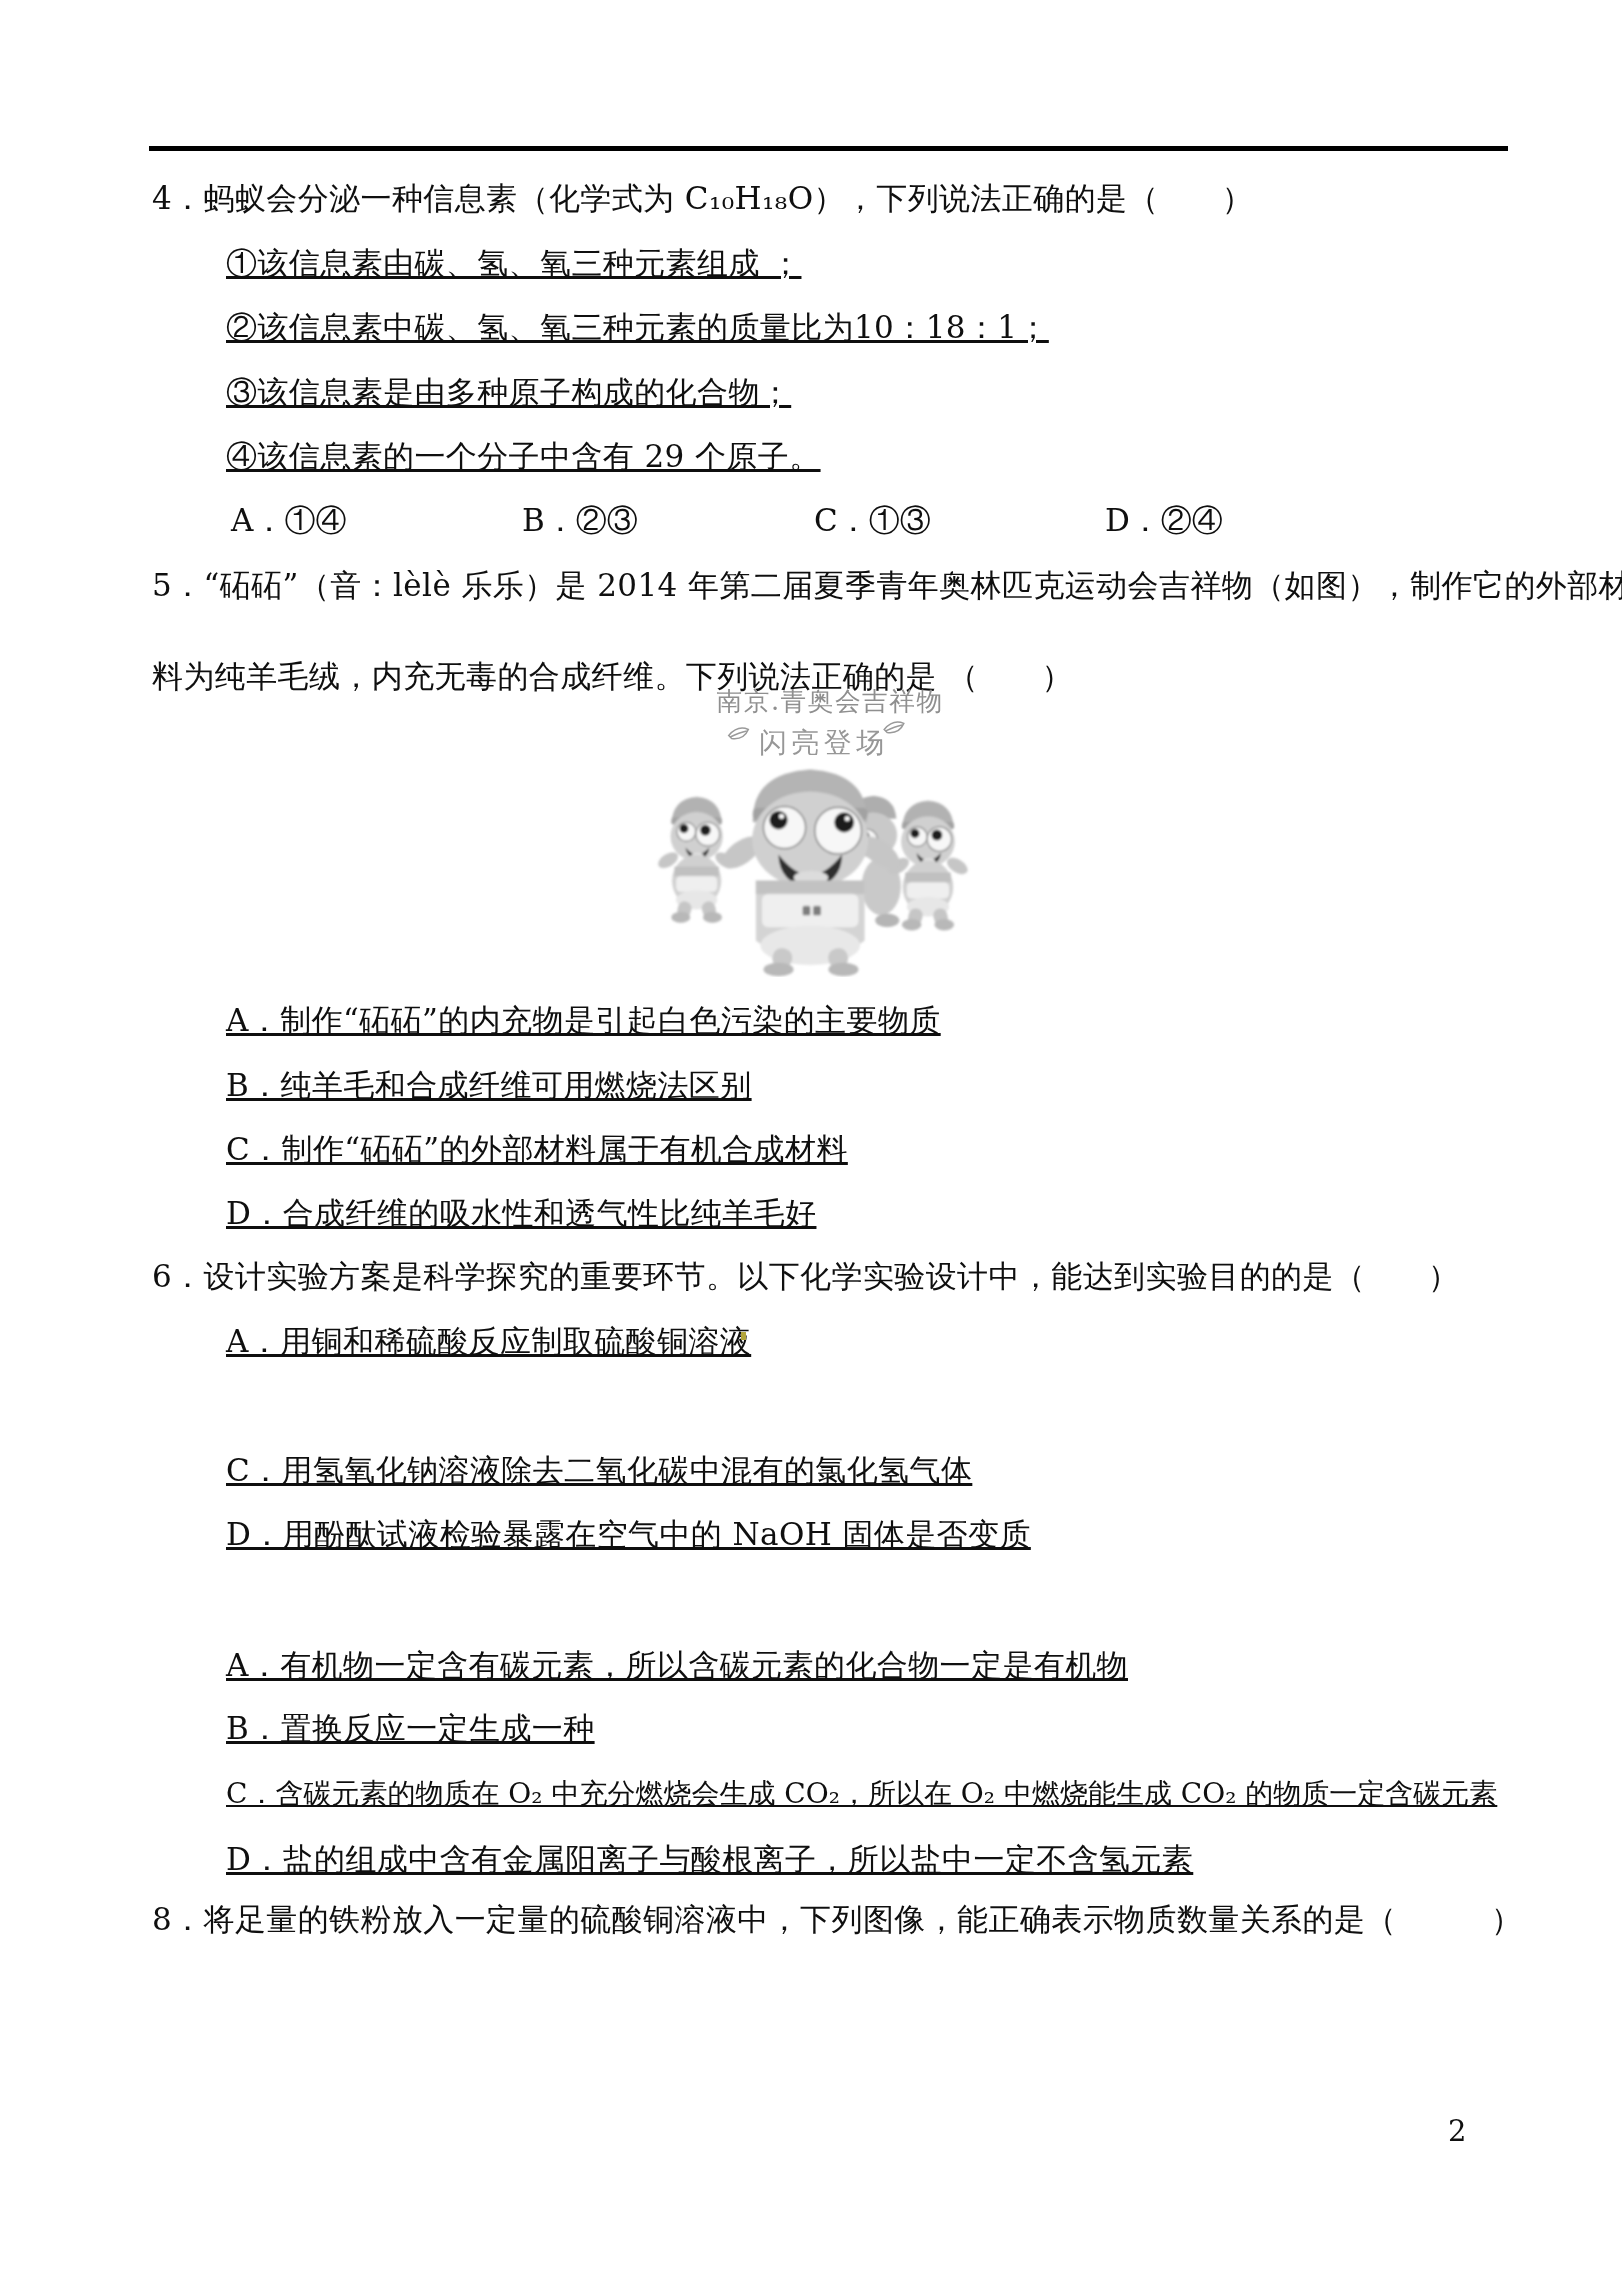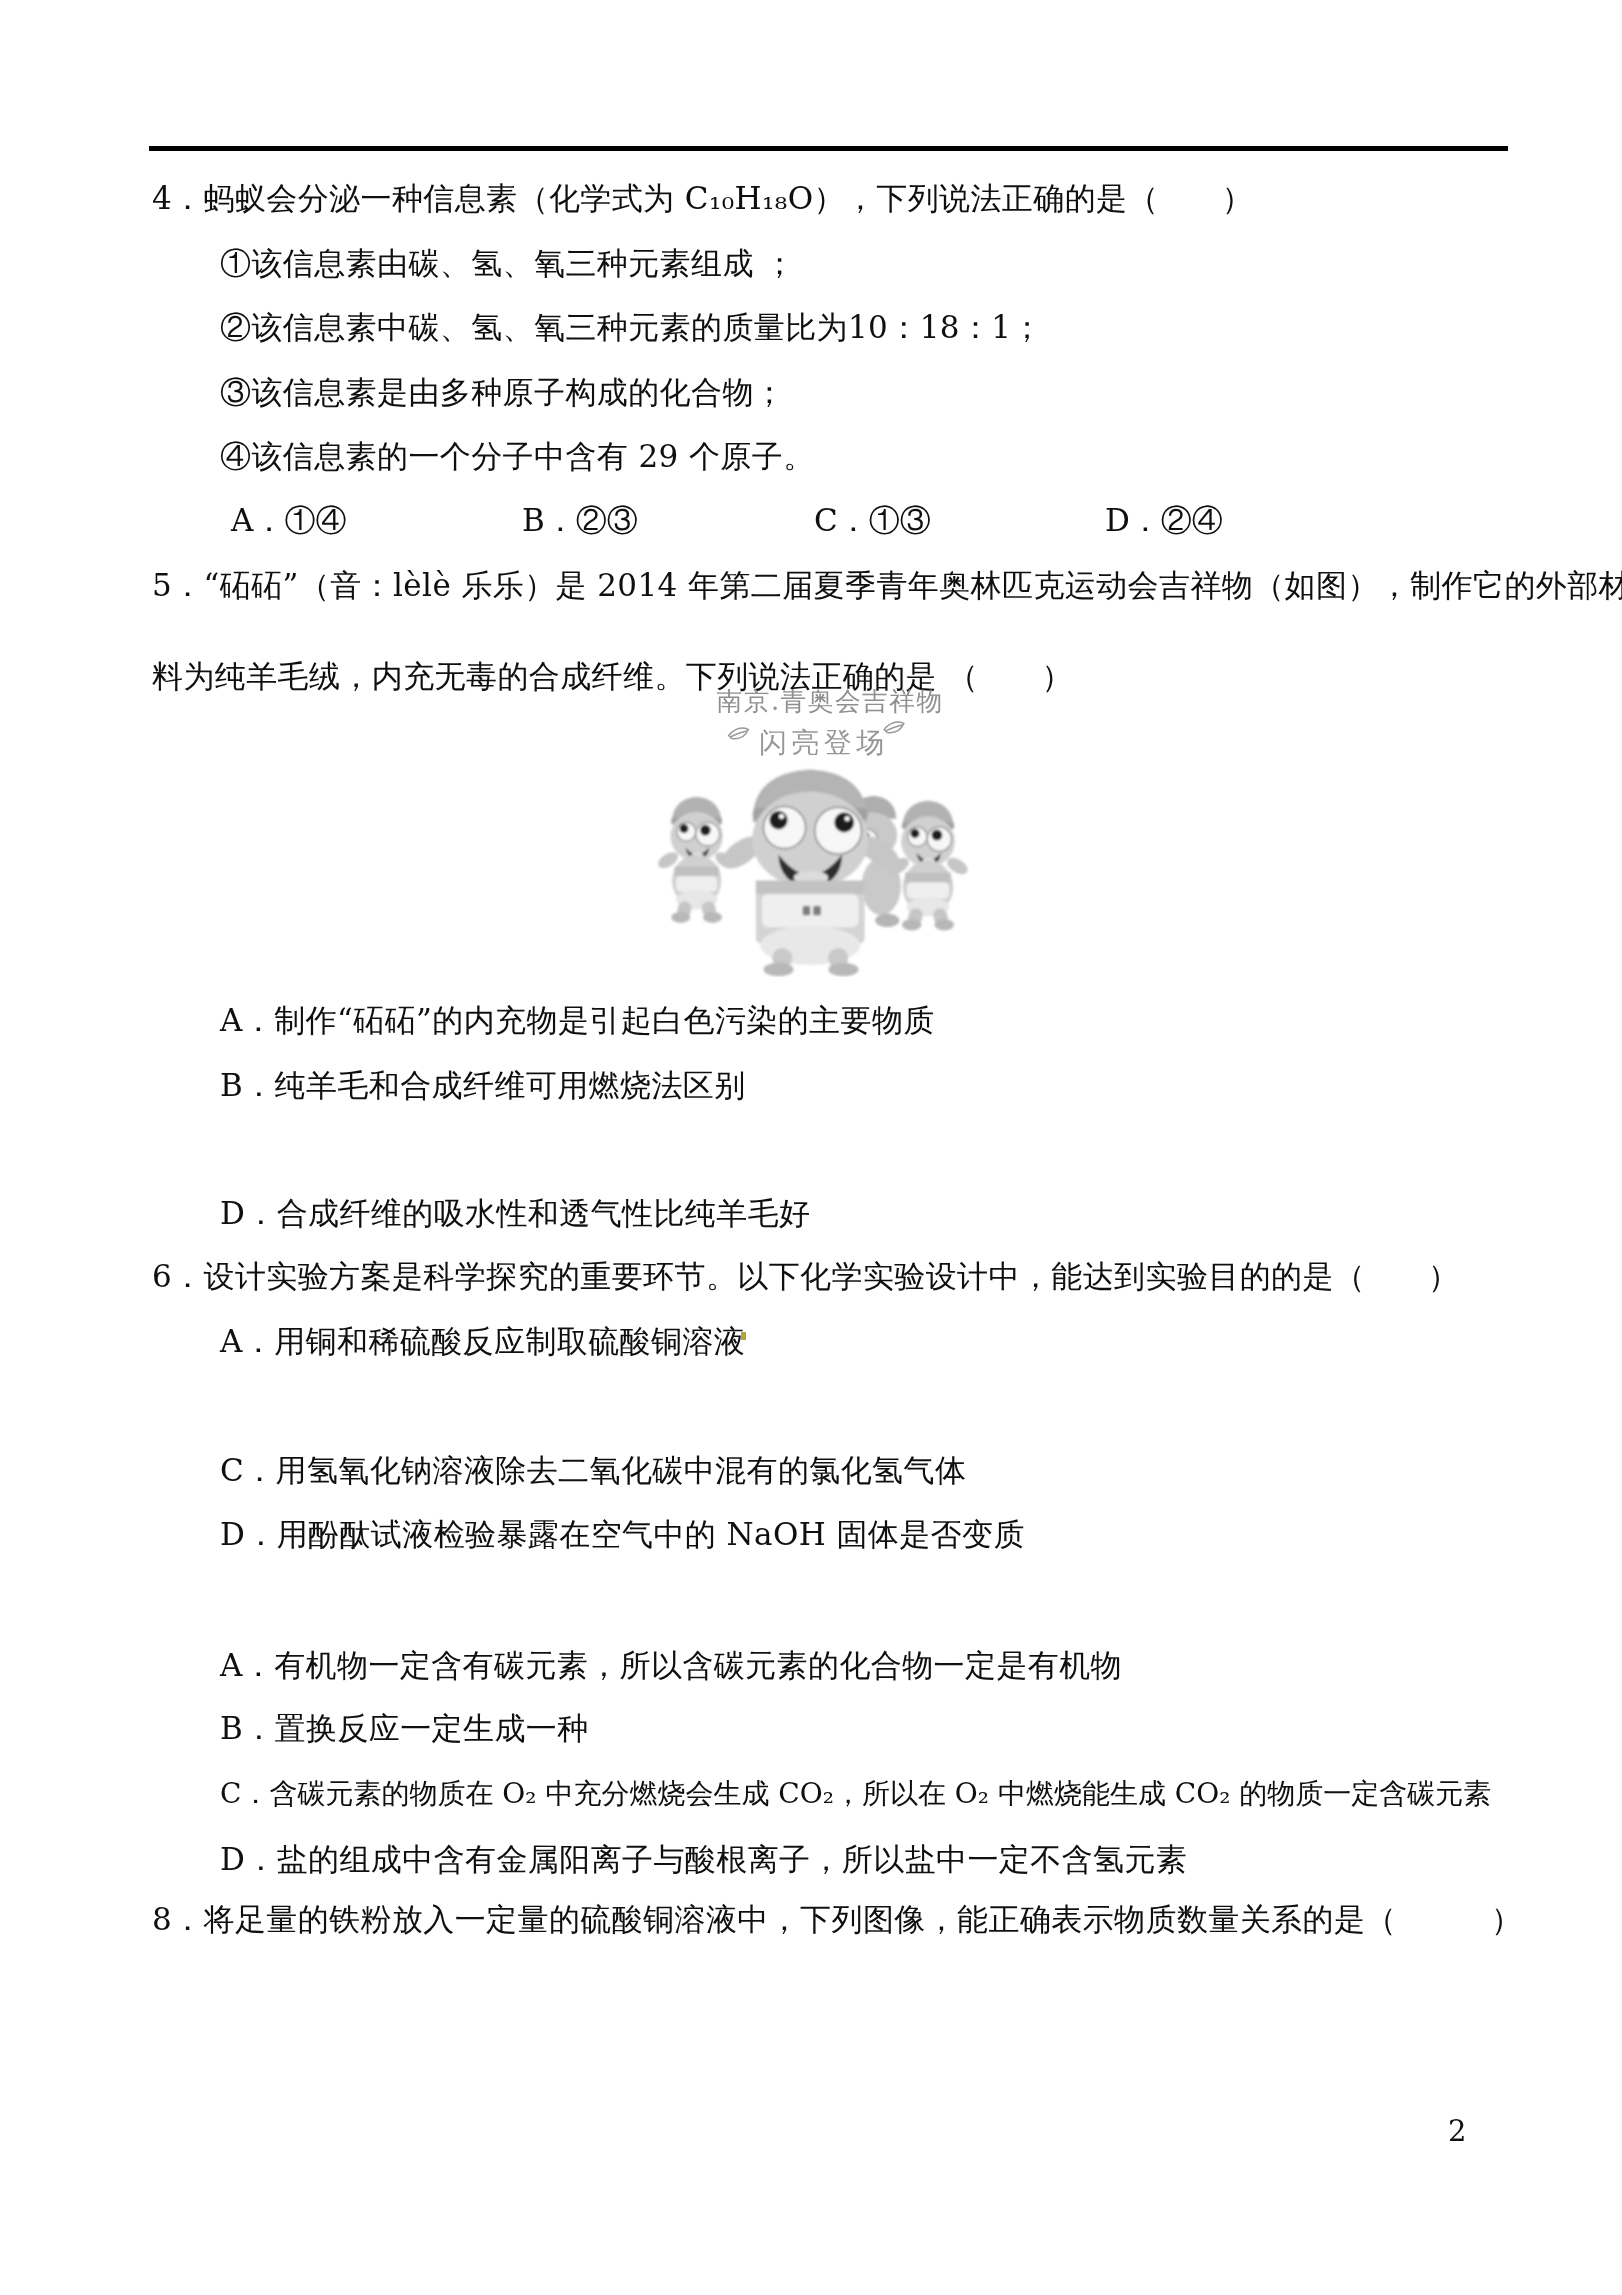--- a/index.html
+++ b/index.html
@@ -20,21 +20,21 @@
   }
   .q-line{
     position:absolute;
     left:152px;
     white-space:pre;
     font-size:31px;
     line-height:1.2;
     letter-spacing:0.4px;
     text-align:right;
   }
-  .opt{ left:220px; }
+  .opt{ left:226px;text-decoration:underline; }
   .small{ font-size:28px; letter-spacing:0; }
   .ans-item{
     position:absolute;
     white-space:pre;
     font-size:31px;
     line-height:1.2;
     margin-left:20px;
   }
   .page-number{
     position:absolute;
@@ -162,20 +162,21 @@
           <rect x="252" y="382" width="26" height="26" rx="12" fill="#c9c9c9" transform="rotate(-16 265 395)"></rect>
           <ellipse cx="186" cy="410" rx="20" ry="9" fill="#b8b8b8"></ellipse>
           <ellipse cx="272" cy="410" rx="20" ry="9" fill="#b8b8b8"></ellipse>
         </g>
       </g>
     </svg>
   </div>
 
   <div class="q-line opt" style="top:1002px">A．制作“砳砳”的内充物是引起白色污染的主要物质</div>
   <div class="q-line opt" style="top:1067px">B．纯羊毛和合成纤维可用燃烧法区别</div>
+  <div class="q-line opt" style="top:1131px">C．制作“砳砳”的外部材料属于有机合成材料</div>
   <div class="q-line opt" style="top:1195px">D．合成纤维的吸水性和透气性比纯羊毛好</div>
 
   <div class="q-line" style="top:1258px">6．设计实验方案是科学探究的重要环节。以下化学实验设计中，能达到实验目的的是（　　）</div>
   <div class="q-line opt" style="top:1323px">A．用铜和稀硫酸反应制取硫酸铜溶液</div>
   <div class="artifact"></div>
   <div class="q-line opt" style="top:1452px">C．用氢氧化钠溶液除去二氧化碳中混有的氯化氢气体</div>
   <div class="q-line opt" style="top:1516px">D．用酚酞试液检验暴露在空气中的 NaOH 固体是否变质</div>
 
   <div class="q-line opt" style="top:1647px">A．有机物一定含有碳元素，所以含碳元素的化合物一定是有机物</div>
   <div class="q-line opt" style="top:1710px">B．置换反应一定生成一种</div>

